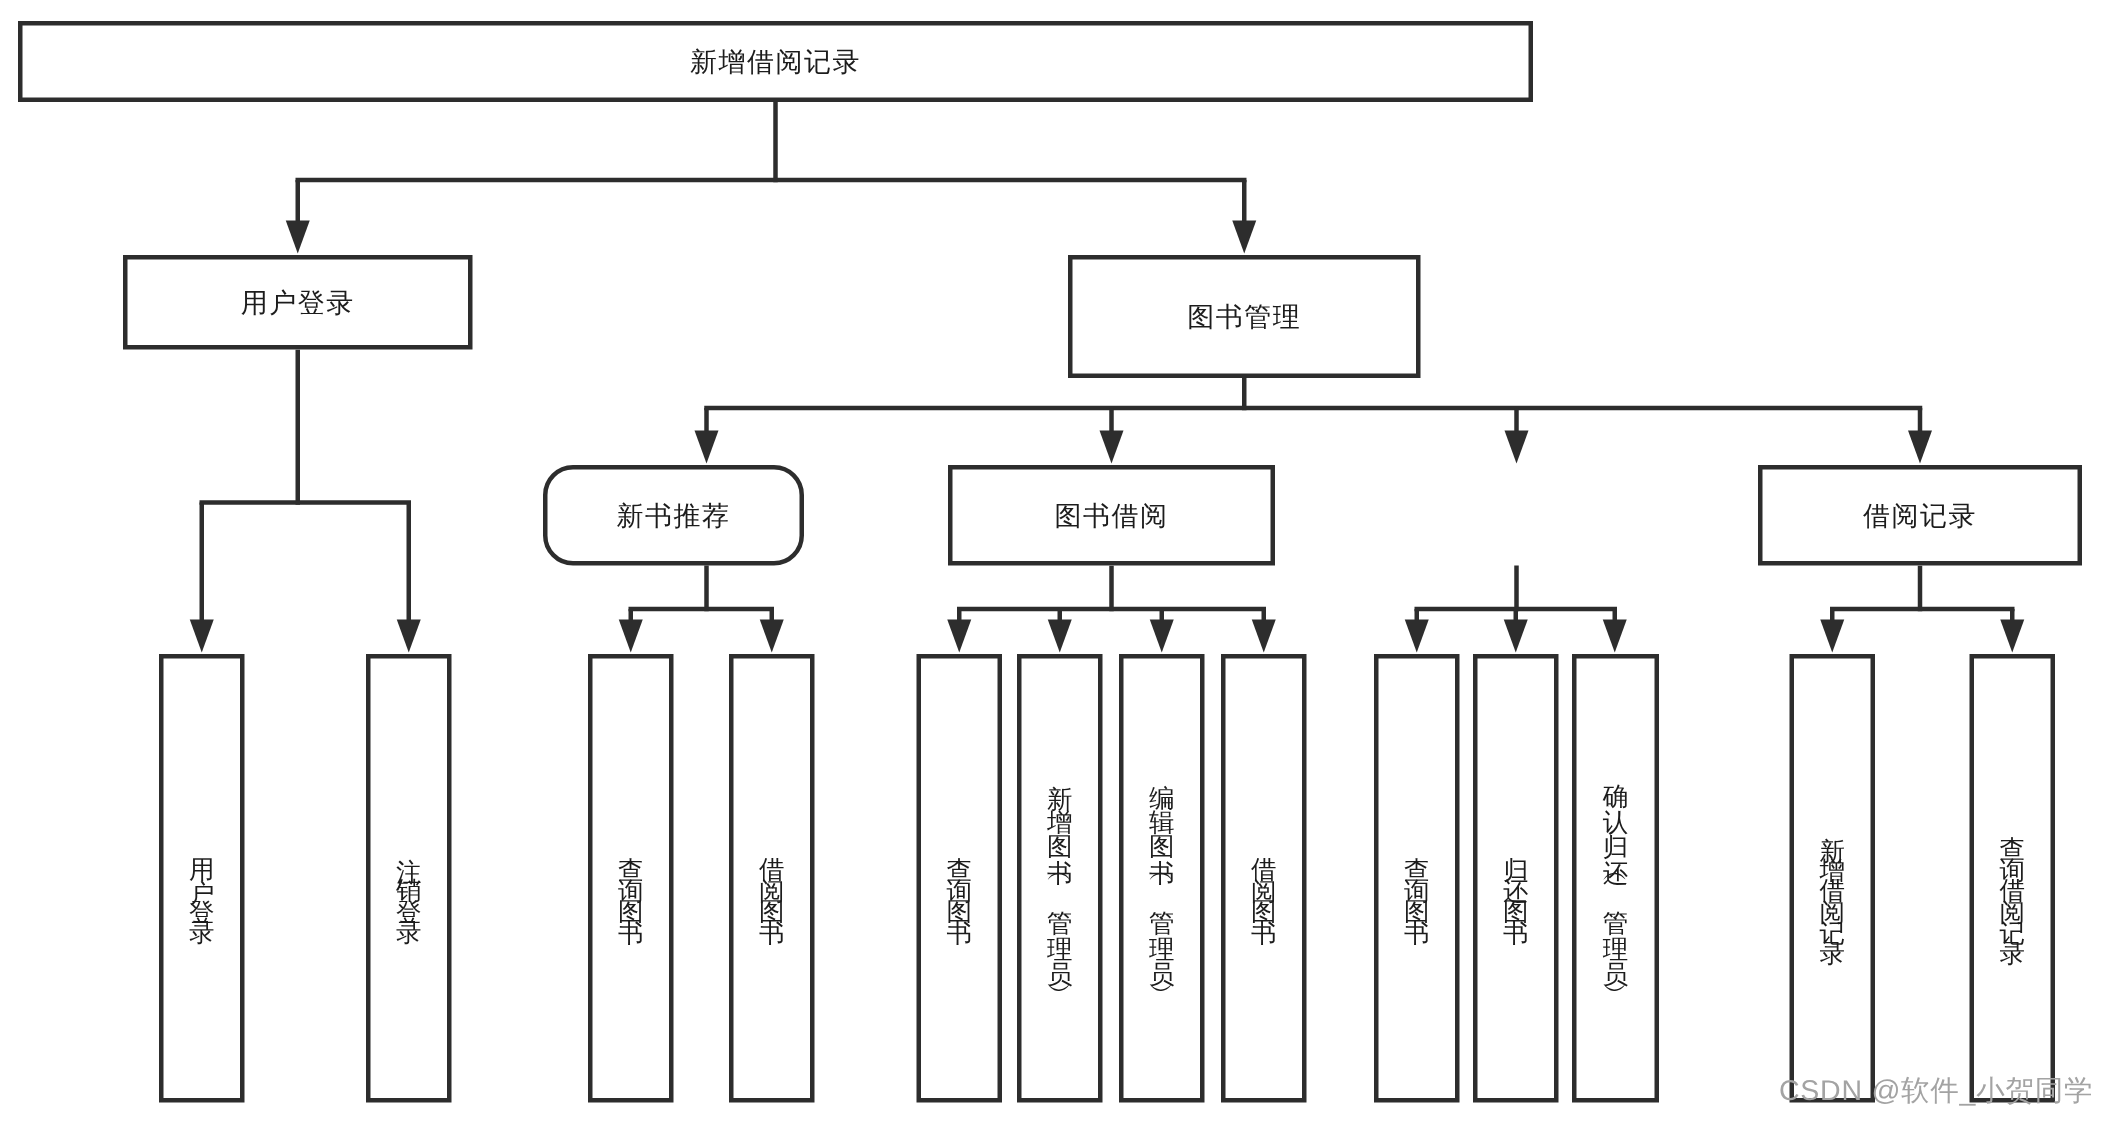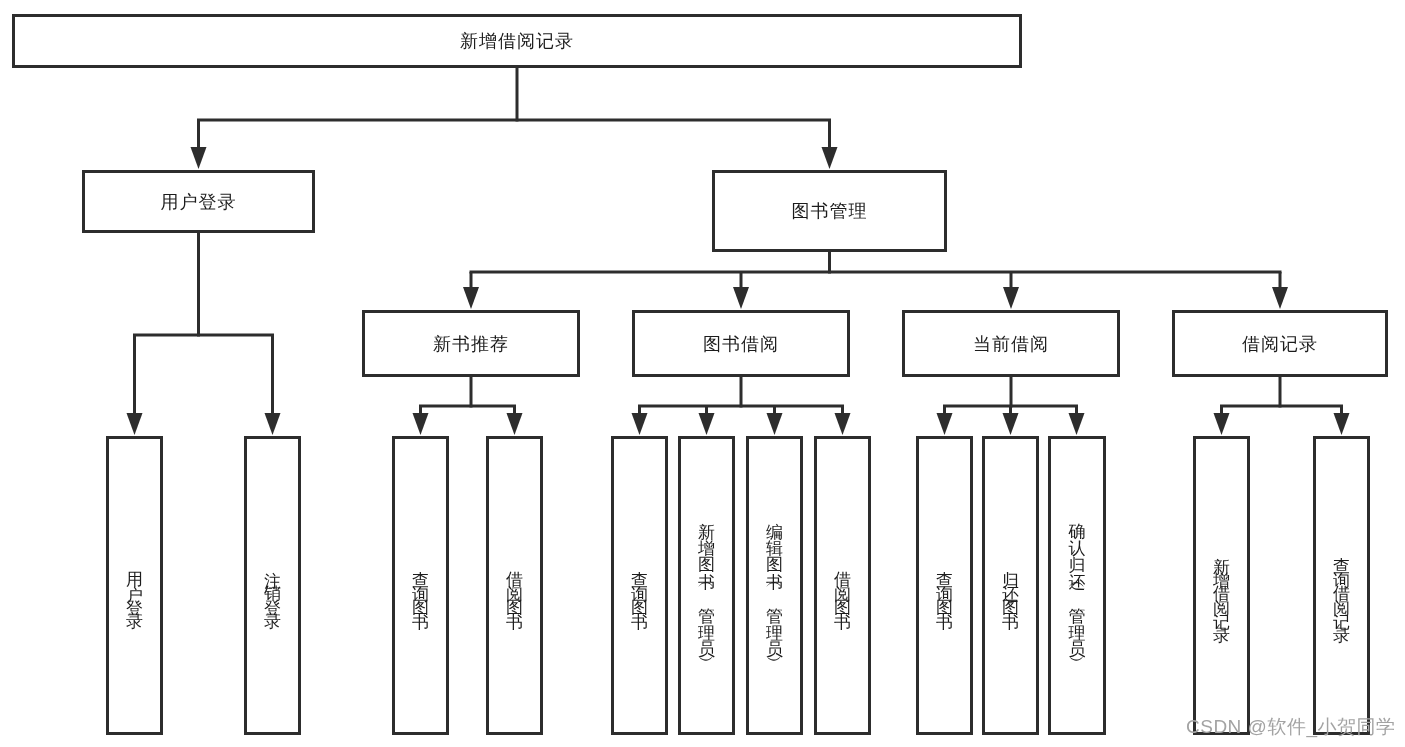--- a/index.html
+++ b/index.html
@@ -130,28 +130,25 @@
     <span>新增借阅记录</span>
   </div>
 
   <div class="node" style="left:82px;top:170px;width:233px;height:63px;">
     <span>用户登录</span>
   </div>
   <div class="node" style="left:712px;top:170px;width:235px;height:82px;">
     <span>图书管理</span>
   </div>
 
-  <div class="node" style="left:362px;top:310px;width:218px;height:67px;">
+  <div class="node" style="left:362px;top:310px;width:174px;height:67px;border-radius:20px;">
     <span>新书推荐</span>
   </div>
   <div class="node" style="left:632px;top:310px;width:218px;height:67px;justify-content:center;">
     <span>图书借阅</span>
-  </div>
-  <div class="node" style="left:902px;top:310px;width:218px;height:67px;">
-    <span>当前借阅</span>
   </div>
   <div class="node" style="left:1172px;top:310px;width:216px;height:67px;font-family:Liberation Serif, serif;">
     <span>借阅记录</span>
   </div>
 
   <div class="node leaf" style="left:106px;top:436px;width:57px;height:299px;">
     <span class="vtxt">用户登录</span>
   </div>
   <div class="node leaf" style="left:244px;top:436px;width:57px;height:299px;">
     <span class="vtxt">注销登录</span>

